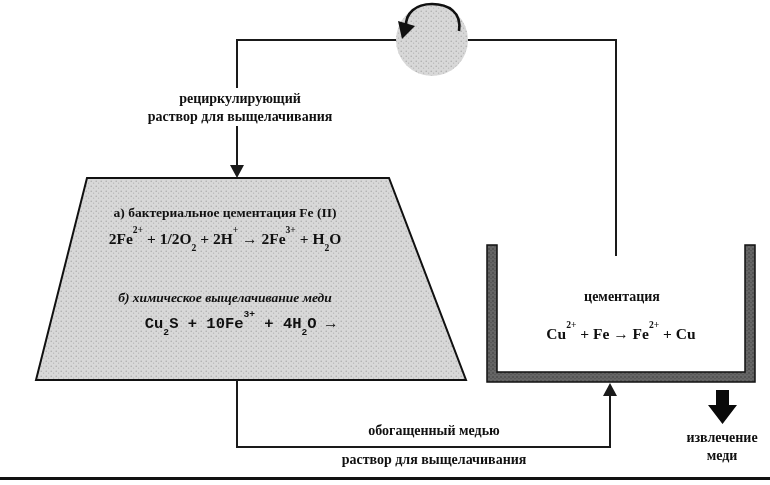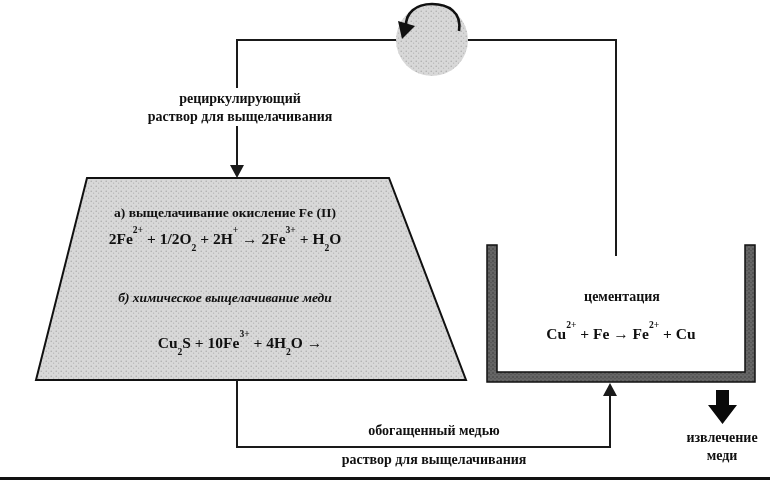--- a/index.html
+++ b/index.html
@@ -63,27 +63,27 @@
     <path d="M487,245 L487,382 L755,382 L755,245 L745,245 L745,372 L497,372 L497,245 Z" fill="url(#stippleDark)" stroke="#111" stroke-width="1.5"></path>
 
     <polygon points="716,390 729,390 729,405 737,405 722.5,424 708,405 716,405" style="fill:var(--arrow-fill,#0a0a0a)"></polygon>
 
     <rect x="0" y="477" width="770" height="3" fill="#111"></rect>
   </svg>
 
   <div class="label t14 pre" style="left:125px; top:90px; width:230px;">рециркулирующий
 раствор для выщелачивания</div>
 
-  <div class="label t13" style="left:75px; top:204px; width:300px;">а) выщелачивание окисление Fe (II)</div>
+  <div class="label t13" style="left:75px; top:204px; width:300px;">а) бактериальное цементация Fe (II)</div>
 
   <div class="label t15" style="left:55px; top:229px; width:340px;">2Fe<sup>2+</sup> + 1/2O<sub>2</sub> + 2H<sup>+</sup>  →  2Fe<sup>3+</sup> + H<sub>2</sub>O</div>
 
   <div class="label t13" style="left:70px; top:289px; width:310px;font-style:italic;">б) химическое выщелачивание меди</div>
 
-  <div class="label t15" style="left:85px; top:333px; width:310px;">Cu<sub>2</sub>S + 10Fe<sup>3+</sup> + 4H<sub>2</sub>O  →</div>
+  <div class="label t15" style="left:85px; top:315px; width:310px;font-family:Liberation Mono, monospace;">Cu<sub>2</sub>S + 10Fe<sup>3+</sup> + 4H<sub>2</sub>O  →</div>
 
 
   <div class="label t14" style="left:522px; top:288px; width:200px;">цементация</div>
 
   <div class="label t15" style="left:501px; top:324px; width:240px;">Cu<sup>2+</sup> + Fe  →  Fe<sup>2+</sup> + Cu</div>
 
   <div class="label t14" style="left:324px; top:422px; width:220px;">обогащенный медью</div>
   <div class="label t14" style="left:314px; top:451px; width:240px;">раствор для выщелачивания</div>
 
   <div class="label t14 pre" style="left:667px; top:429px; width:110px;">извлечение

